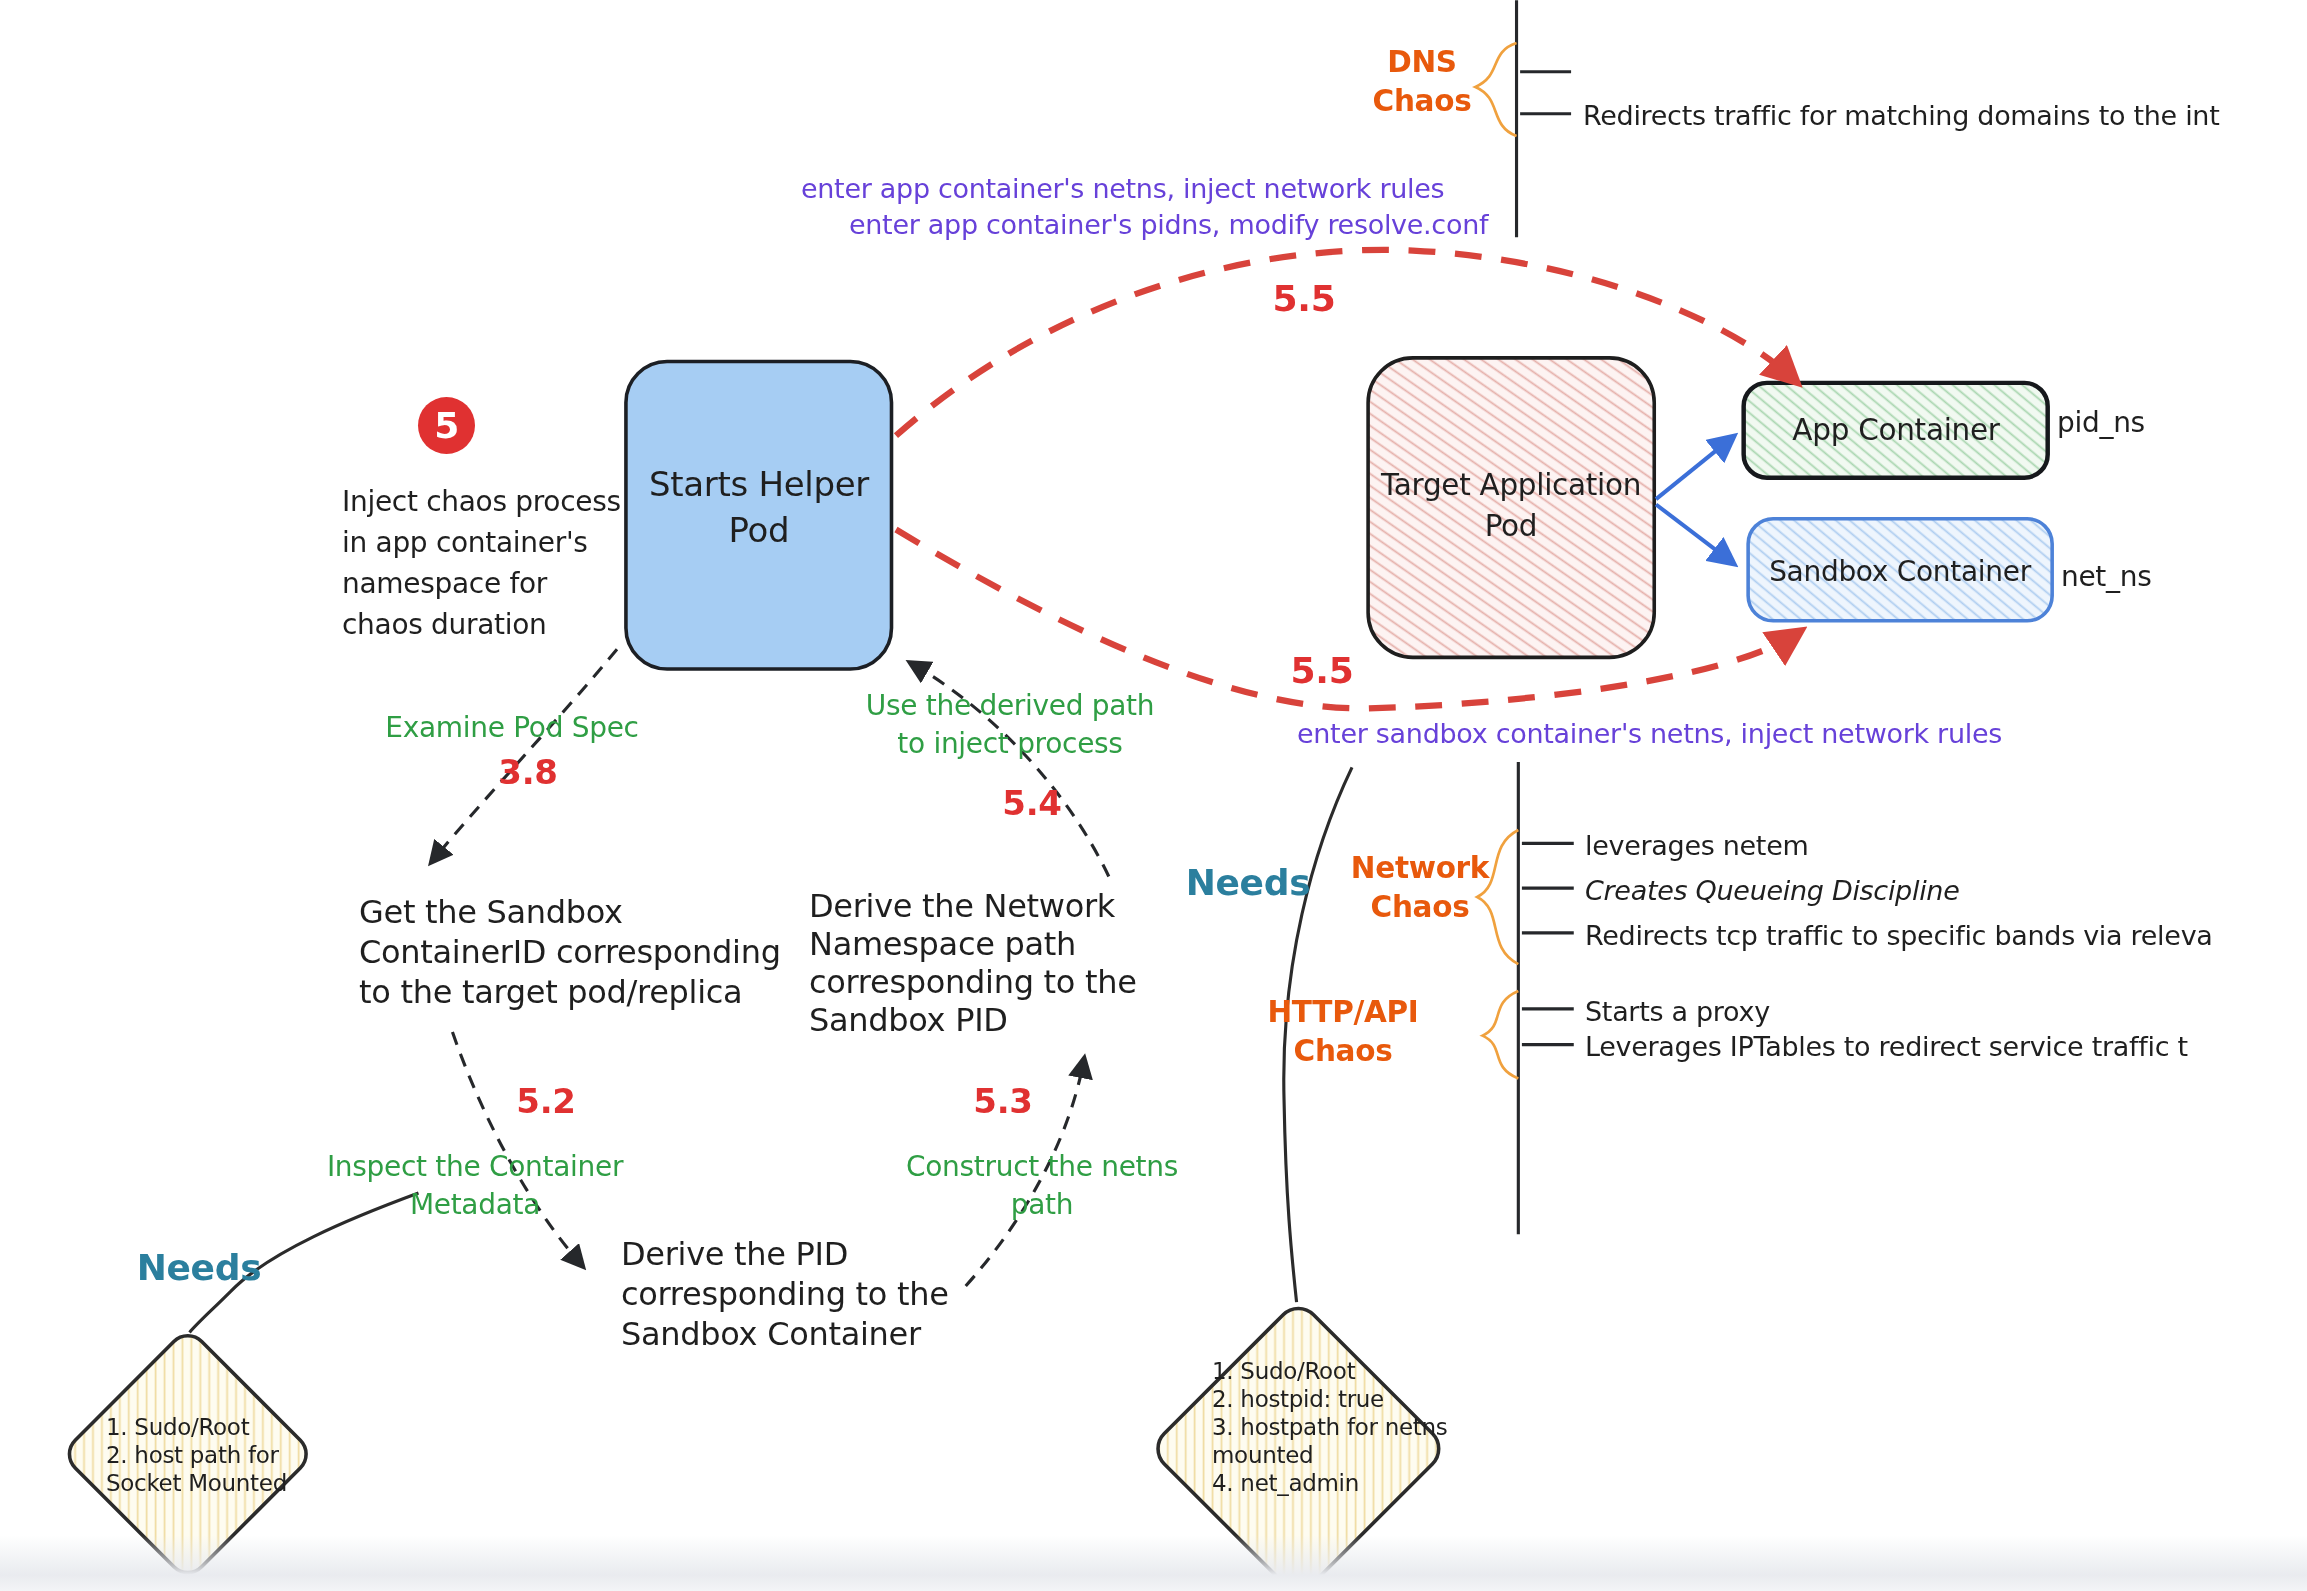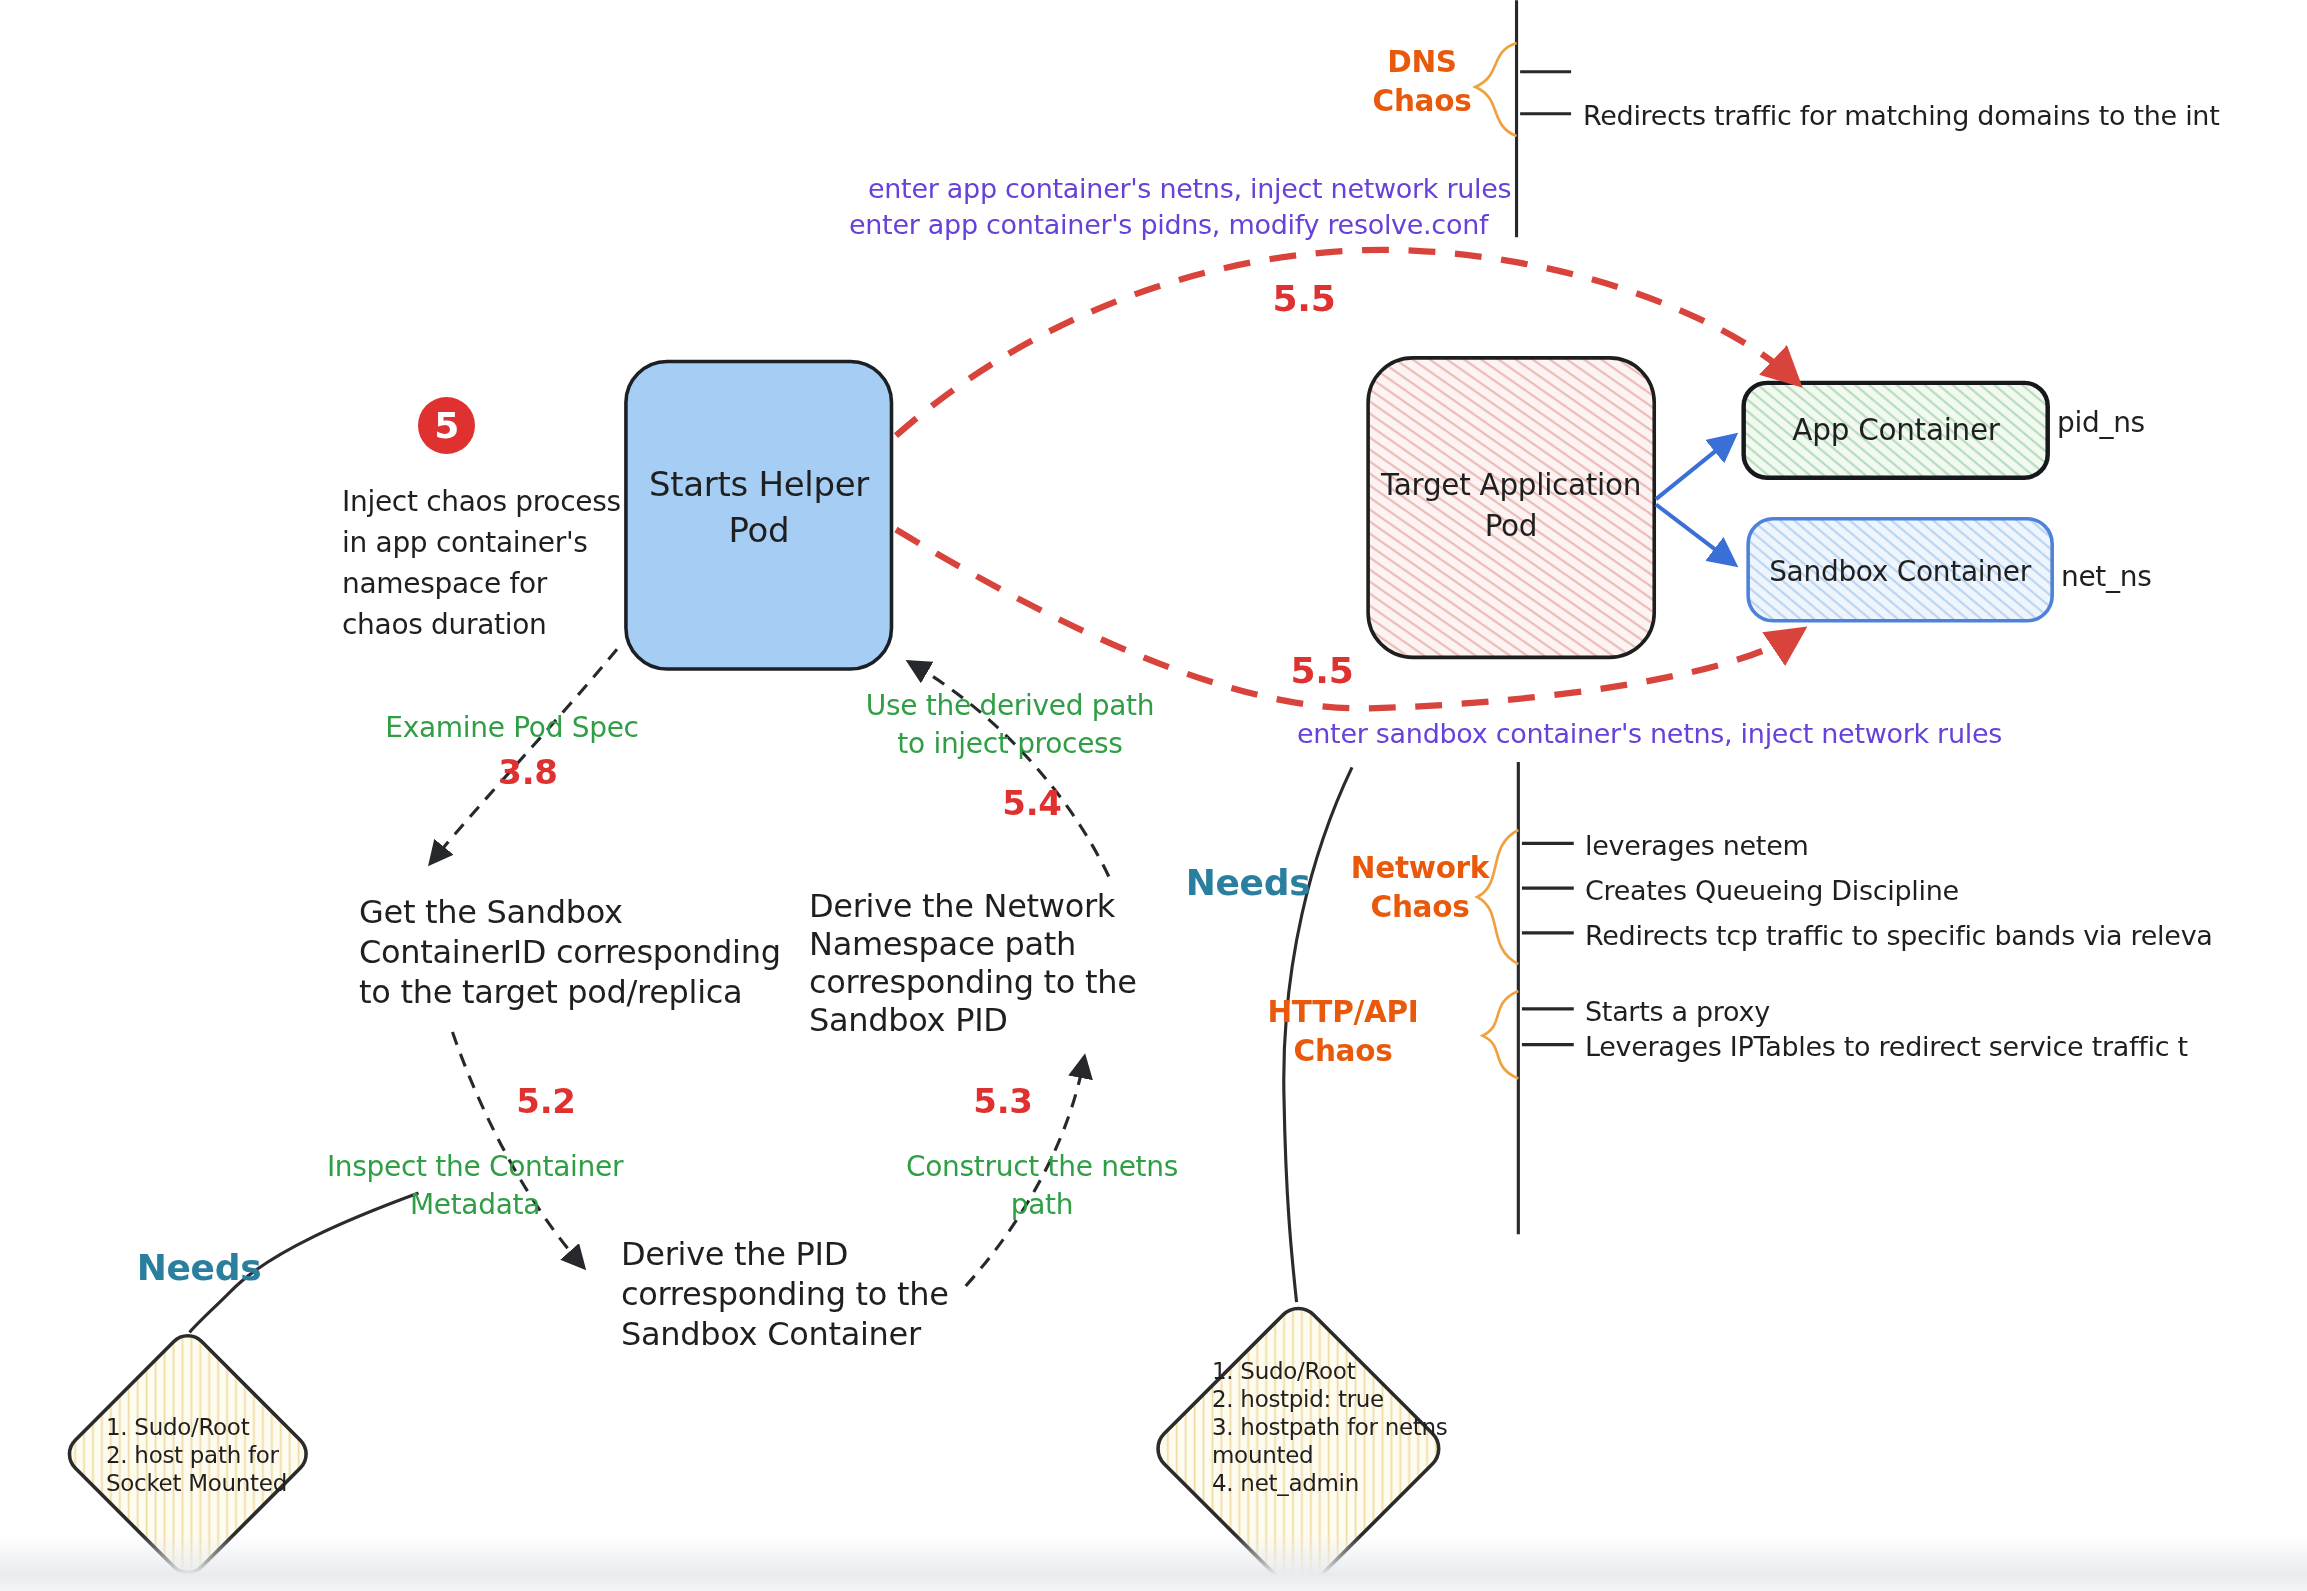--- a/index.html
+++ b/index.html
@@ -148,21 +148,21 @@
   <div class="t c green f31" style="left:1042px; top:1148px;">Construct the netns
 path</div>
   <div class="t f29" style="left:809px; top:887px; line-height:38px;">Derive the Network
 Namespace path
 corresponding to the
 Sandbox PID</div>
   <div class="t c green f31" style="left:1010px; top:687px;">Use the derived path
 to inject process</div>
   <div class="t c red f38" style="left:1032px; top:780px;">5.4</div>
 
-  <div class="t purple f30 nowrap" style="left:868px; top:170px;">enter app container's netns, inject network rules</div>
+  <div class="t purple f30 nowrap" style="left:801px; top:170px;">enter app container's netns, inject network rules</div>
   <div class="t purple f30 nowrap" style="left:1297px; top:715px;">enter sandbox container's netns, inject network rules</div>
   <div class="t purple f30 nowrap" style="left:849px; top:206px;">enter app container's pidns, modify resolve.conf</div>
 
   <div class="t c red f40" style="left:1304px; top:274px;">5.5</div>
   <div class="t c red f40" style="left:1322px; top:646px;">5.5</div>
 
   <div class="t c f33" style="left:1511px; top:465px; line-height:41px;">Target Application
 Pod</div>
   <div class="t c f33" style="left:1896px; top:411px;">App Container</div>
   <div class="t f31 nowrap" style="left:2057px; top:404px;">pid_ns</div>
@@ -176,21 +176,21 @@
 mounted
 4. net_admin</div>
 
   <div class="t c orange f33" style="left:1422px; top:43px;">DNS
 Chaos</div>
   <div class="t f30 nowrap" style="left:1583px; top:97px;">Redirects traffic for matching domains to the int</div>
 
   <div class="t c orange f33" style="left:1420px; top:849px;">Network
 Chaos</div>
   <div class="t f30 nowrap" style="left:1585px; top:827px;">leverages netem</div>
-  <div class="t f30 nowrap" style="left:1585px; top:872px;">Creates Queueing Discipline</div>
+  <div class="t f30 nowrap" style="left:1585px; top:872px;font-style:italic;">Creates Queueing Discipline</div>
   <div class="t f30 nowrap" style="left:1585px; top:917px;">Redirects tcp traffic to specific bands via releva</div>
 
   <div class="t c orange f33" style="left:1343px; top:993px;">HTTP/API
 Chaos</div>
   <div class="t f30 nowrap" style="left:1585px; top:993px;">Starts a proxy</div>
   <div class="t f30 nowrap" style="left:1585px; top:1028px;">Leverages IPTables to redirect service traffic t</div>
 
   <div id="bottom-fade"></div>
 </div>
 

